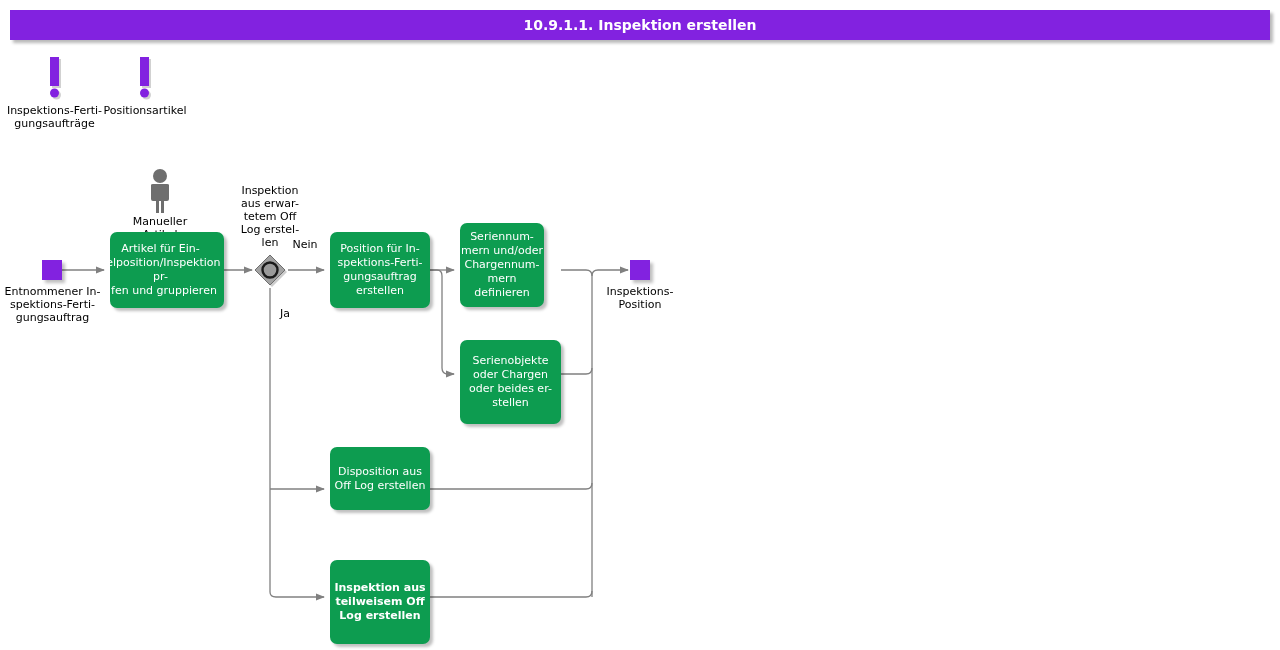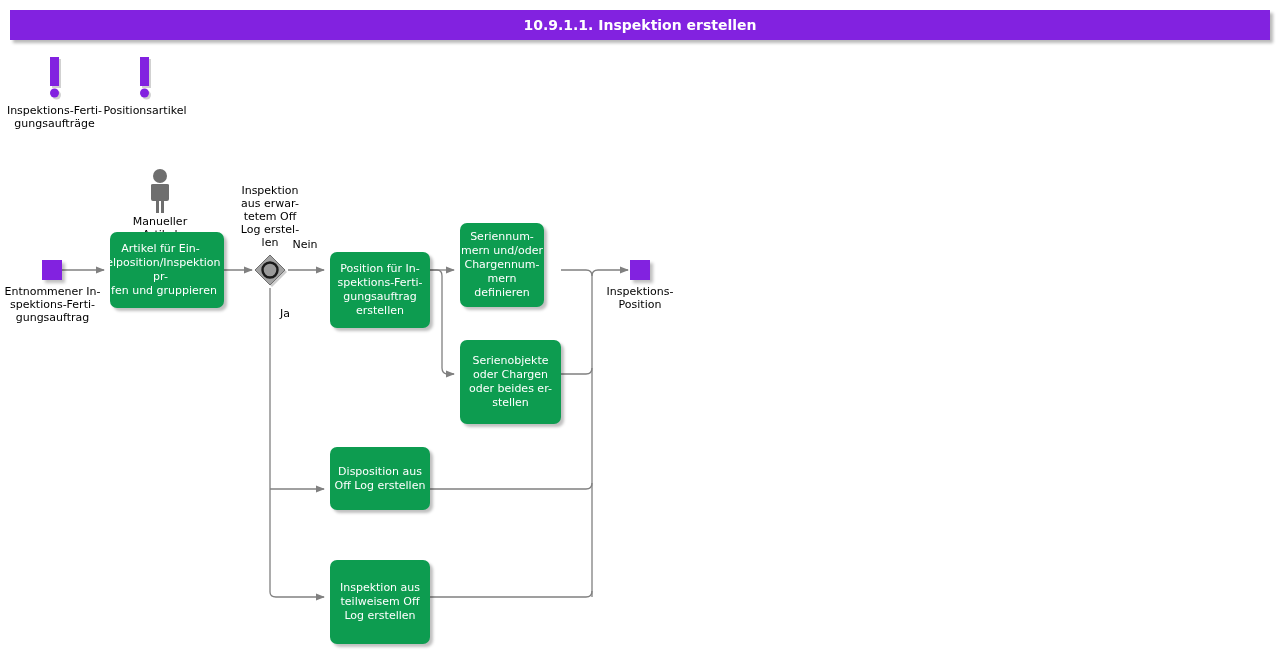--- a/index.html
+++ b/index.html
@@ -215,21 +215,21 @@
 <div class="gateway" style="left:253px; top:253px;">
   <svg width="34" height="34" viewBox="0 0 34 34" xmlns="http://www.w3.org/2000/svg">
     <polygon points="17,2 32,17 17,32 2,17" fill="rgba(0,0,0,0.2)" transform="translate(2,2)"></polygon>
     <polygon points="17,2 32,17 17,32 2,17" fill="#a3a3a3" stroke="#6e6e6e" stroke-width="1"></polygon>
     <circle cx="17" cy="17" r="7.5" fill="#9a9a9a" stroke="#1a1a1a" stroke-width="2.4"></circle>
   </svg>
 </div>
 <div class="lbl" style="left:288px; top:238px; width:34px;">Nein</div>
 <div class="lbl" style="left:274px; top:289px; width:22px;margin-top:18px;">Ja</div>
 
-<div class="task" style="left:330px; top:232px; width:100px; height:76px;margin-top:20px;">
+<div class="task" style="left:330px; top:232px; width:100px; height:76px;">
   <span class="label">Position für In-
 spektions-Ferti-
 gungsauftrag
 erstellen</span>
 </div>
 
 <div class="task" style="left:460px; top:223px; width:84px; height:84px;justify-content:flex-end;">
   <span class="label">Seriennum-
 mern und/oder
 Chargennum-
@@ -241,21 +241,21 @@
 oder Chargen
 oder beides er-
 stellen</span>
 </div>
 
 <div class="task" style="left:330px; top:447px; width:100px; height:63px;">
   <span class="label">Disposition aus
 Off Log erstellen</span>
 </div>
 
-<div class="task" style="left:330px; top:560px; width:100px; height:84px;">
+<div class="task" style="left:330px; top:560px; width:100px; height:84px;font-weight:bold;">
   <span class="label">Inspektion aus
 teilweisem Off
 Log erstellen</span>
 </div>
 
 <div class="datasq" style="left:630px; top:260px;"></div>
 <div class="lbl" style="left:592px; top:285px; width:96px;">Inspektions-
 Position</div>
 
 </body></html>

